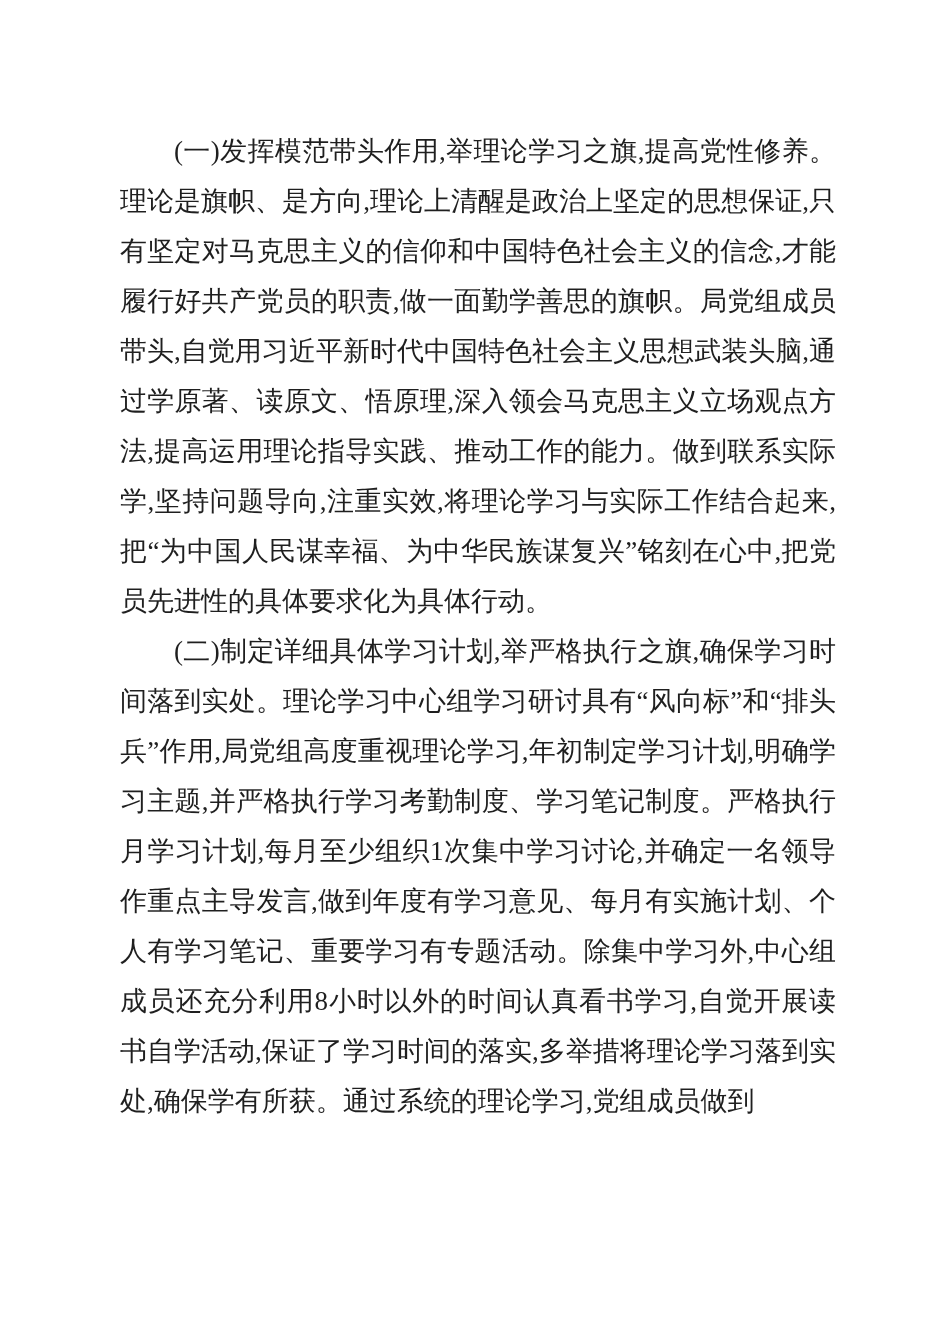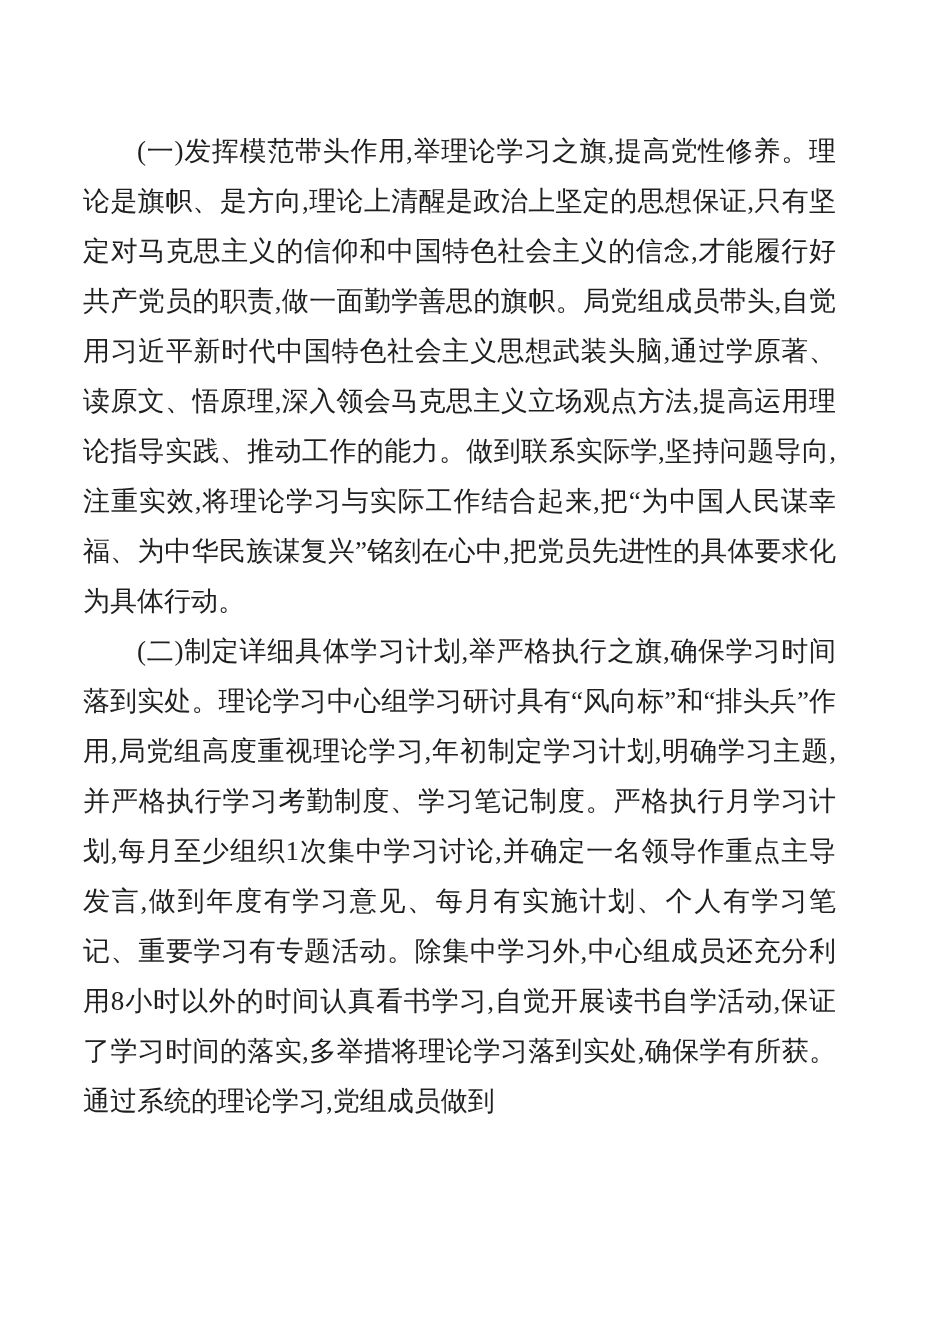--- a/index.html
+++ b/index.html
@@ -10,21 +10,21 @@
     width: 950px;
     height: 1344px;
     background: #ffffff;
     overflow: hidden;
   }
   .page {
     box-sizing: border-box;
     width: 950px;
     height: 1025px;
     background: #ffffff;
-    padding: 126px 114px 0 83px;
+    padding: 126px 114px 0 120px;
   }
   .para {
     margin: 0;
     font-family: "Liberation Serif", "DejaVu Serif", serif;
     font-size: 27px;
     line-height: 50px;
     color: #1f1f1f;
     font-weight: 400;
     text-align: justify;
     text-justify: inter-ideograph;

